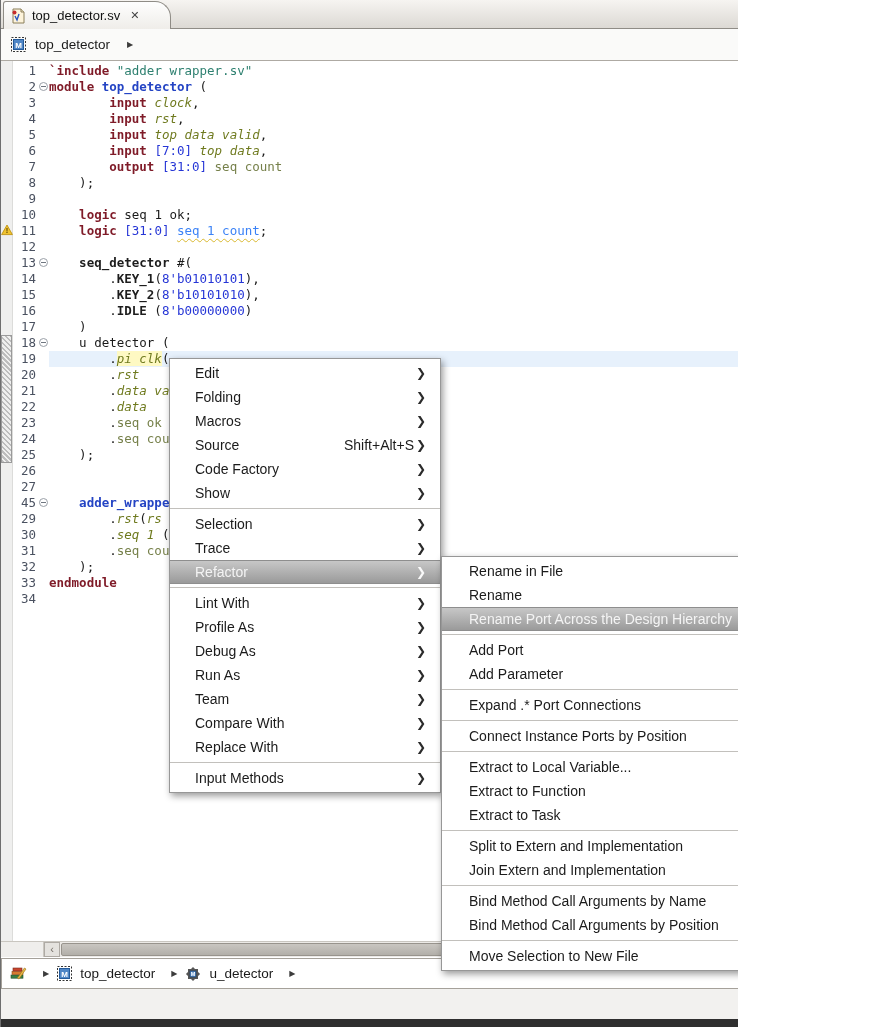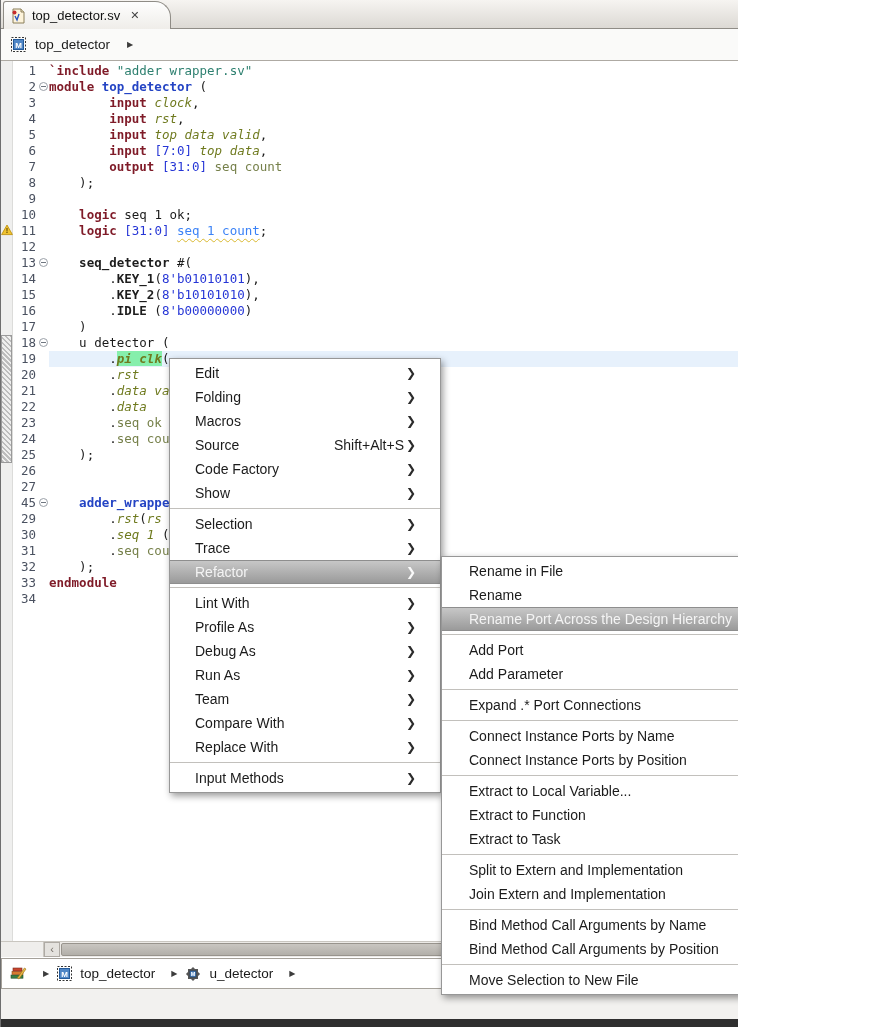--- a/index.html
+++ b/index.html
@@ -48,21 +48,21 @@
        font:12.5px "DejaVu Sans Mono",monospace; color:#1a1a1a; }
   .tk-kw{ color:#7f1b28; font-weight:bold; }
   .tk-mod{ color:#2444c4; font-weight:bold; }
   .tk-bb{ color:#1d1d1d; font-weight:bold; }
   .tk-str{ color:#2e8070; }
   .tk-num{ color:#2636d6; }
   .tk-pi{ color:#6f7a1f; font-style:italic; }
   .tk-pn{ color:#76804a; }
   .tk-pl{ color:#1a1a1a; }
   .tk-wv{ color:#3b82f6; text-decoration:underline wavy #d9b830 1px; text-underline-offset:3px; }
-  .tk-hl{ color:#6f7a1f; font-style:italic; background:#86efac;font-weight:bold; }
+  .tk-hl{ color:#6f7a1f; font-style:italic; background:#fef9c3; }
 
   
   .scroll-corner{ position:absolute; left:0; top:941px; width:42px; height:16px;
                   background:#efeeec; border-top:1px solid #c9c6c0; }
   .hscroll{ position:absolute; left:42px; top:941px; width:844px; height:16px;
             background:#eceae7; border-top:1px solid #c9c6c0; border-left:1px solid #c9c6c0; }
   .hbtn{ position:absolute; left:0; top:0; width:16px; height:15px; background:#e4e2de;
          border:1px solid #aeaaa4; color:#76716a; font-size:11px; line-height:13px; text-align:center; }
   .hthumb{ position:absolute; left:17px; top:1px; width:808px; height:13px;
            background:linear-gradient(#c9c6c1,#b2afa9); border:1px solid #98948d; border-radius:2px; }
@@ -72,21 +72,21 @@
            border:1px solid #a5a19a; display:flex; align-items:center; padding-left:8px; gap:8px; }
   .bcrumb .crumb-label{ font-size:13.5px; }
   .bottom-pad{ position:absolute; left:0; top:989px; width:886px; height:30px; background:#f2f1ef; }
   .bottom-strip{ position:absolute; left:0; top:1019px; width:886px; height:8px; background:#2f2f2f; }
 
   
   .menu{ position:absolute; background:#fff; border:1px solid #979797;
          box-shadow:2px 3px 7px rgba(0,0,0,.40); padding:2px 0; }
   #context-menu{ left:168px; top:358px; width:272px; z-index:10; }
   #refactor-submenu{ left:440px; top:556px; width:444px; z-index:11; }
-  .menu-item{ height:24px; display:flex; align-items:center; padding:0 22px 0 25px;
+  .menu-item{ height:24px; display:flex; align-items:center; padding:0 12px 0 25px;
               font-size:14px; color:#1b1b1b; }
   #refactor-submenu .menu-item{ padding:0 8px 0 27px; }
   .mi-label{ flex:1; white-space:nowrap; }
   .mi-accel{ white-space:nowrap; }
   #refactor-submenu .mi-accel{ margin-right:0; }
   .mi-arrow{ width:14px; text-align:center; font-size:12px; color:#2b2b2b; }
   .menu-sep{ margin:3px 0; border-top:1px solid #c2c0bc; height:0; }
   .menu-item.selected{ background:linear-gradient(#c9c9c9,#989898); color:#f4f4f4;
                        box-shadow:inset 0 1px 0 #8e8e8e, inset 0 -1px 0 #8e8e8e; }
   .menu-item.selected .mi-arrow{ color:#fafafa; }
@@ -345,23 +345,20 @@
       </div>
       <div class="menu-item">
         <span class="mi-label">Add Parameter</span>
       </div>
       <div class="menu-sep"></div>
       <div class="menu-item">
         <span class="mi-label">Expand .* Port Connections</span>
       </div>
       <div class="menu-sep"></div>
       <div class="menu-item">
-        <span class="mi-label">Connect Instance Ports by Name</span>
-      </div>
-      <div class="menu-item">
         <span class="mi-label">Connect Instance Ports by Position</span>
       </div>
       <div class="menu-sep"></div>
       <div class="menu-item">
         <span class="mi-label">Extract to Local Variable...</span>
       </div>
       <div class="menu-item">
         <span class="mi-label">Extract to Function</span>
       </div>
       <div class="menu-item">

